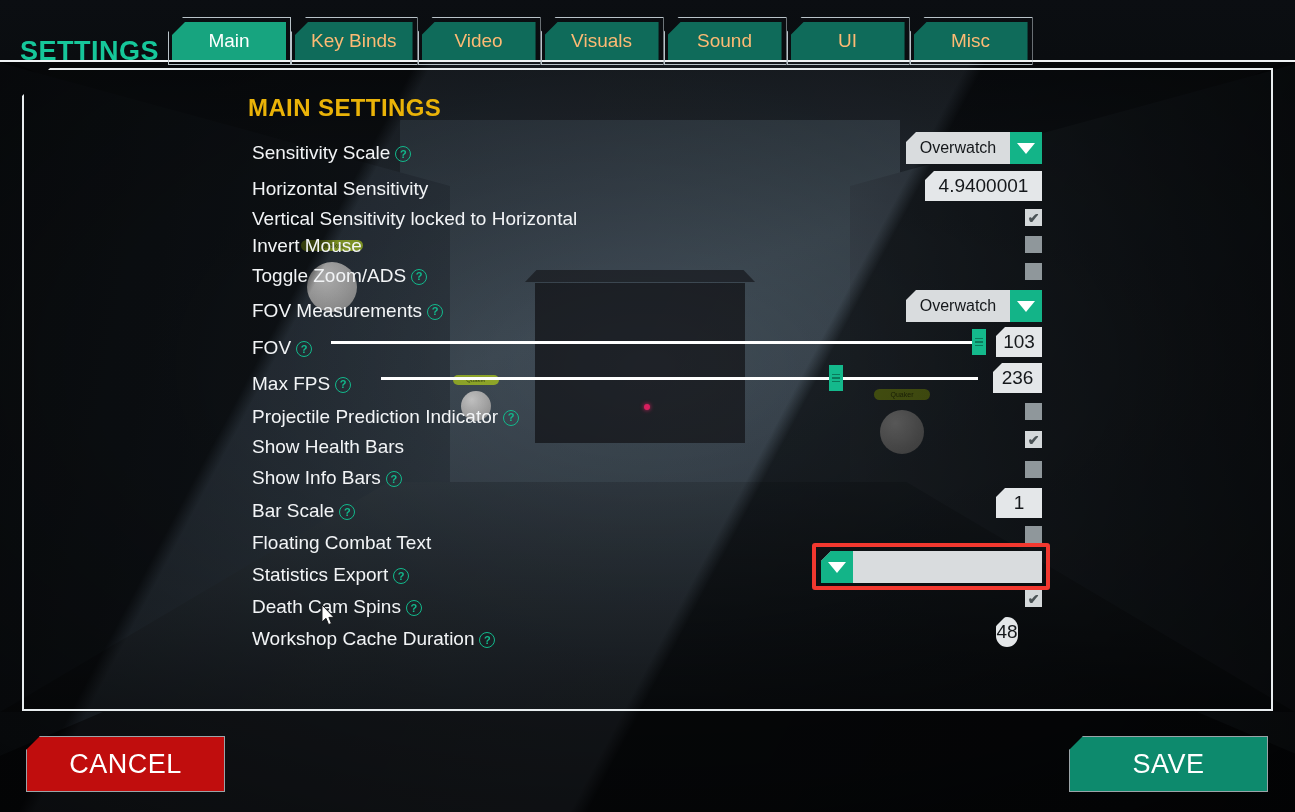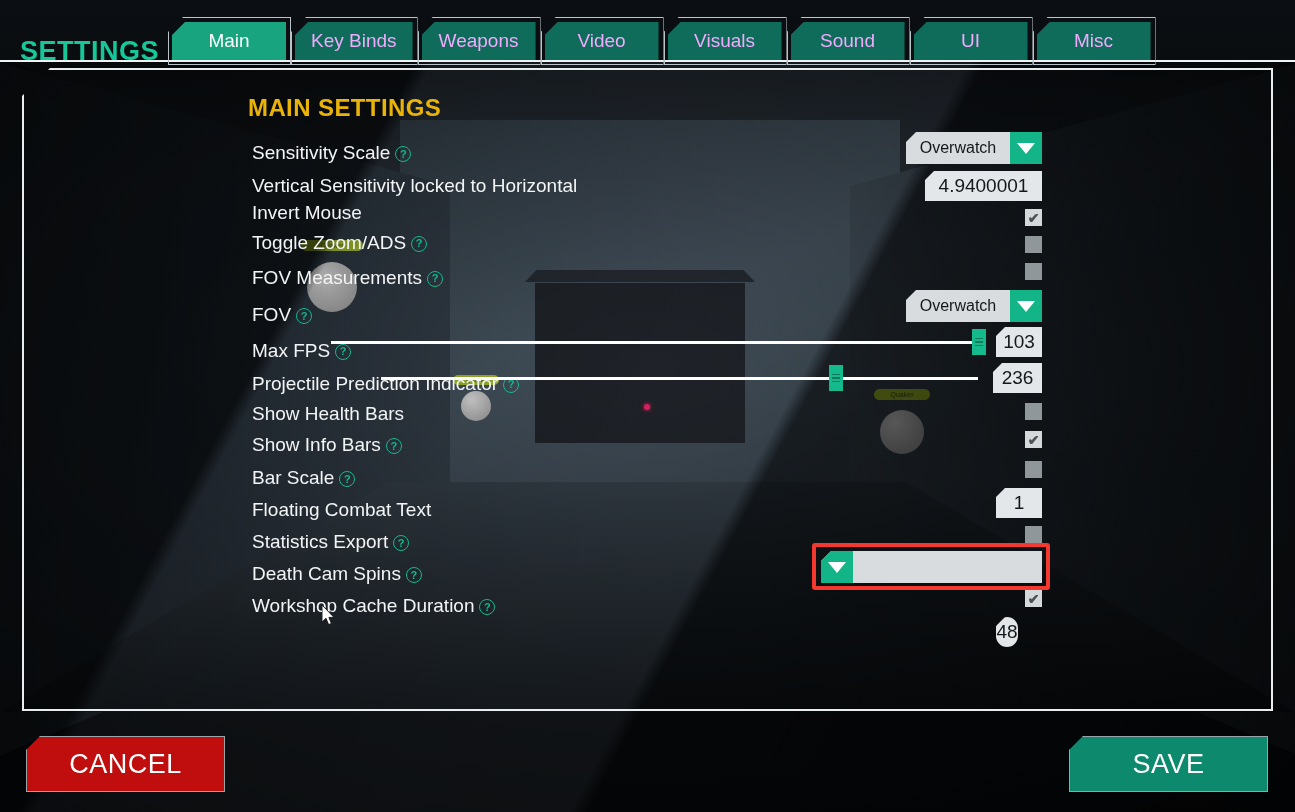--- a/index.html
+++ b/index.html
@@ -130,21 +130,21 @@
     background: transparent;
     pointer-events: none;
   }
   .tab {
     position: relative;
     height: 38px;
     padding: 0 16px;
     min-width: 114px;
     display: flex; align-items: center; justify-content: center;
     background: #0f6b5a;
-    color: #f0abfc;
+    color: #fdba74;
     font-size: 19px;
     clip-path: polygon(13px 0, 100% 0, 100% 100%, 0 100%, 0 13px);
     cursor: pointer;
     border: none;
     font-family: "Liberation Sans", sans-serif;
   }
   .tab.active { background: #17a47f; color: #ffffff; }
 
   
   #panel {
@@ -314,24 +314,20 @@
       <div class="tab-wrap">
           <div class="tab-outline"></div>
           <button class="tab active">Main</button>
         </div>
       <div class="tab-wrap">
           <div class="tab-outline"></div>
           <button class="tab">Key Binds</button>
         </div>
       <div class="tab-wrap">
           <div class="tab-outline"></div>
-          <button class="tab">Weapons</button>
-        </div>
-      <div class="tab-wrap">
-          <div class="tab-outline"></div>
           <button class="tab">Video</button>
         </div>
       <div class="tab-wrap">
           <div class="tab-outline"></div>
           <button class="tab">Visuals</button>
         </div>
       <div class="tab-wrap">
           <div class="tab-outline"></div>
           <button class="tab">Sound</button>
         </div>
@@ -346,20 +342,23 @@
     </div>
   </div>
 
   <div id="panel"></div>
   <div id="panel-title">MAIN SETTINGS</div>
 
   <div class="rows">
     <div class="row" style="height:38px">
       <span class="label">Sensitivity Scale</span>
       <span class="help">?</span>
+    </div>
+    <div class="row" style="height:33px">
+      <span class="label">Horizontal Sensitivity</span>
     </div>
     <div class="row" style="height:27px">
       <span class="label">Vertical Sensitivity locked to Horizontal</span>
     </div>
     <div class="row" style="height:27px">
       <span class="label">Invert Mouse</span>
     </div>
     <div class="row" style="height:33px">
       <span class="label">Toggle Zoom/ADS</span>
       <span class="help">?</span>

